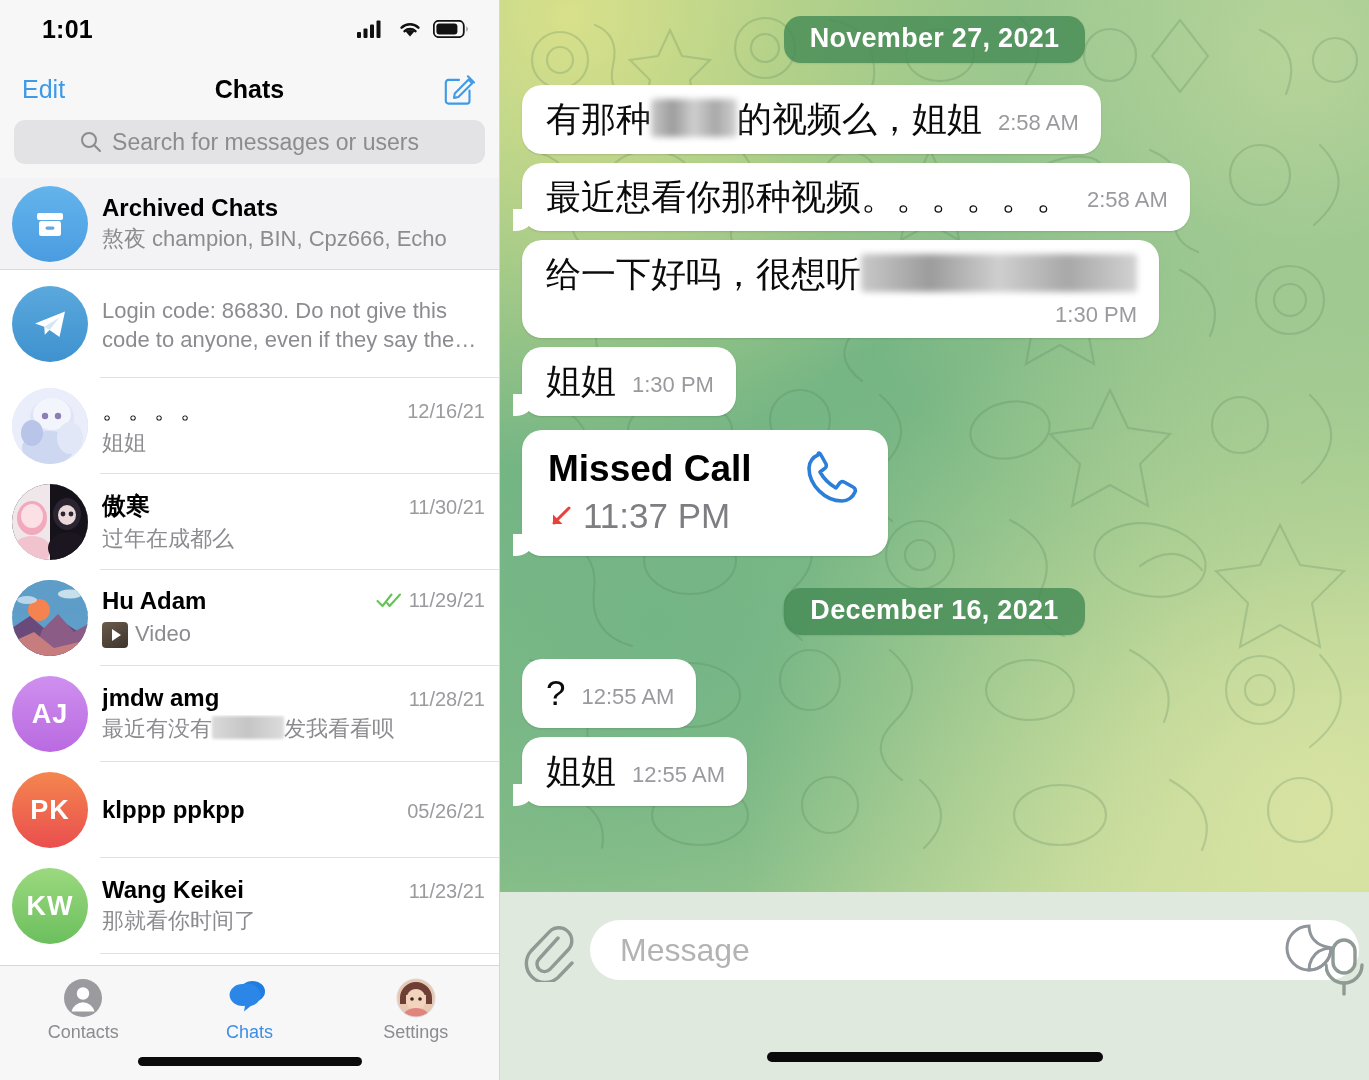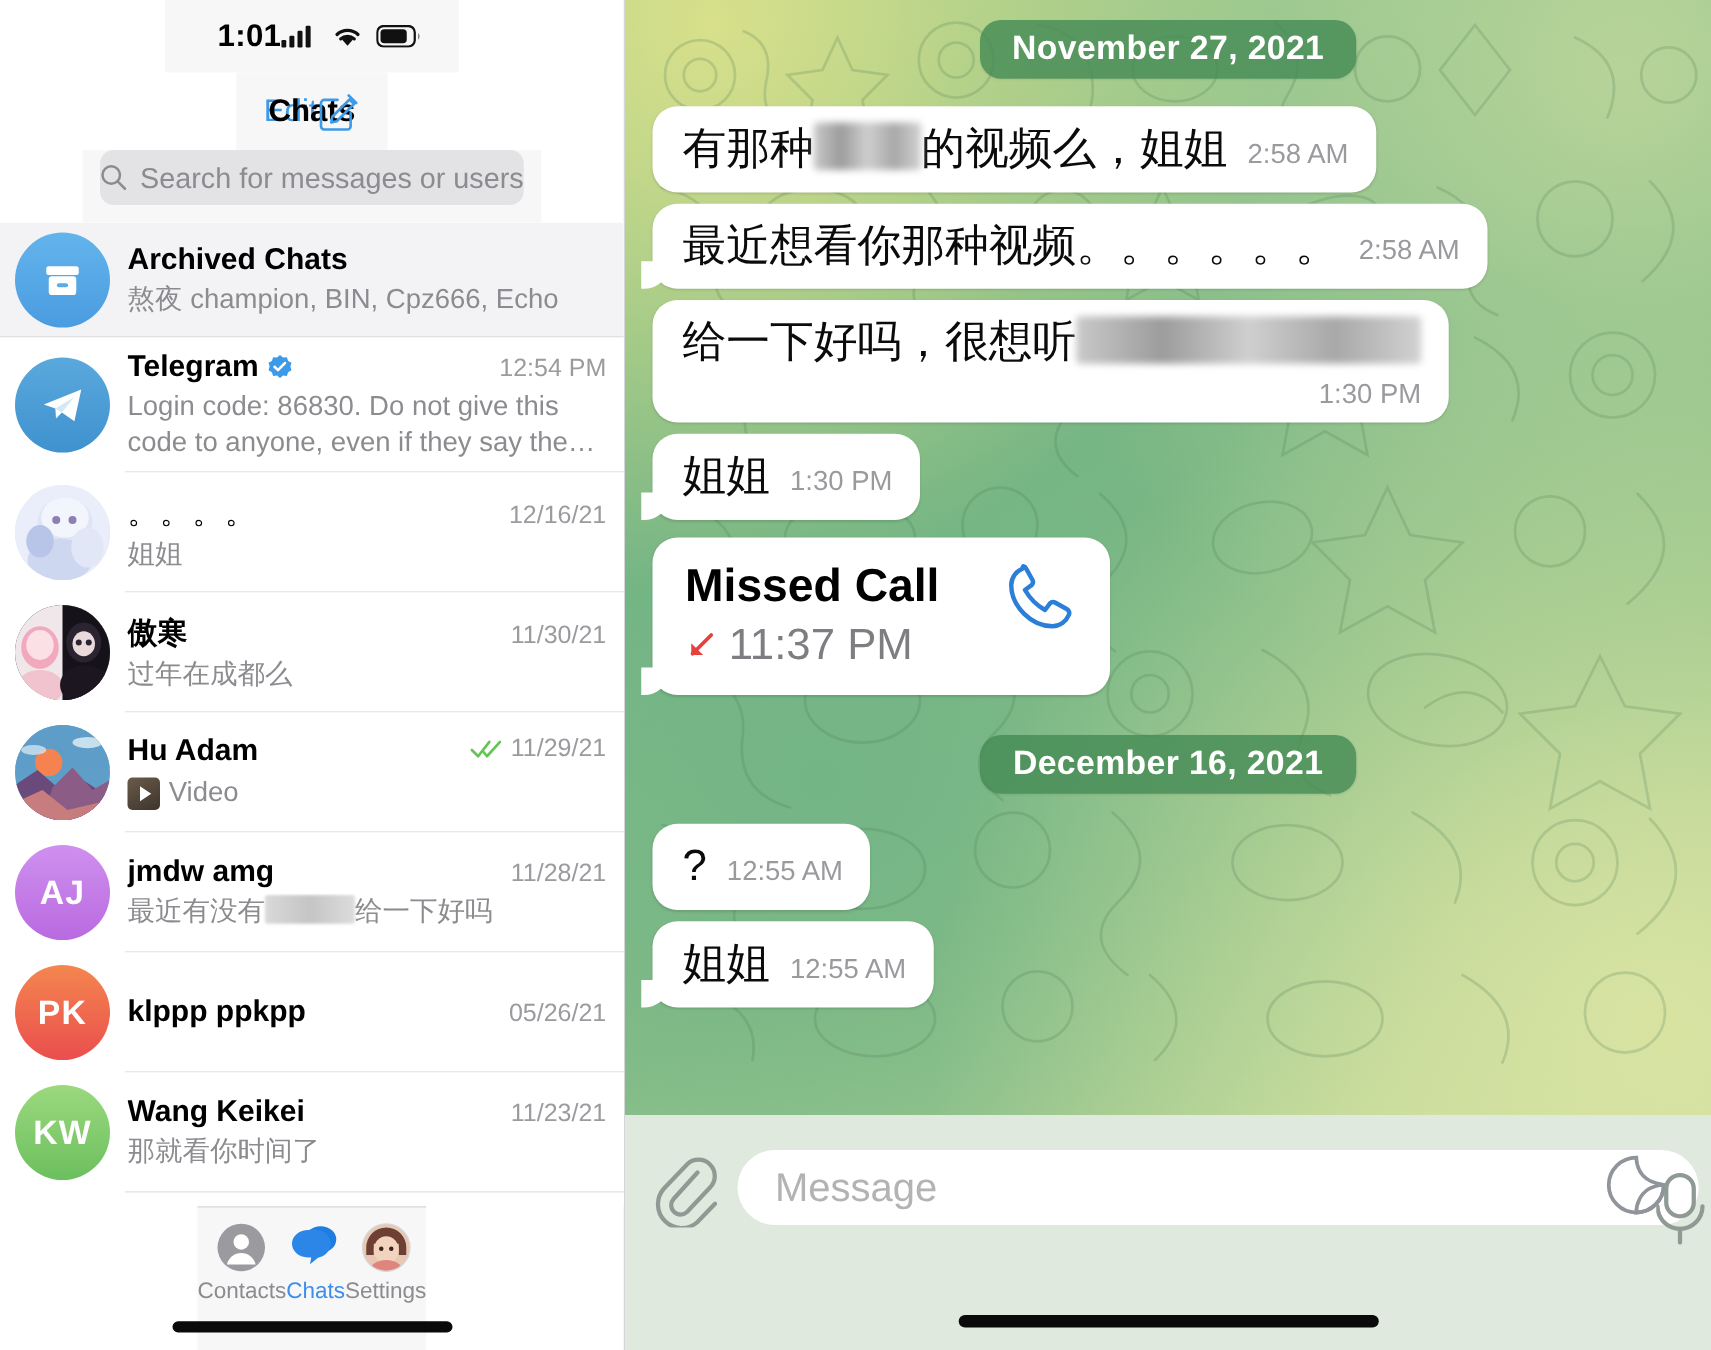--- a/index.html
+++ b/index.html
@@ -3,21 +3,21 @@
 <meta charset="utf-8">
 <style>
   * { margin:0; padding:0; box-sizing:border-box; }
   html,body { width:1369px; height:1080px; overflow:hidden; background:#fff; }
   body { font-family:"Liberation Sans", sans-serif; -webkit-font-smoothing:antialiased; }
 
   #root { position:relative; width:1369px; height:1080px; display:flex; }
 
   
   #left { width:500px; height:1080px; background:#ffffff; position:relative; display:flex; flex-direction:column;
-          border-right:1px solid #d4d6da;align-items:center; }
+          border-right:1px solid #d4d6da; }
 
   .statusbar { height:58px; flex:0 0 58px; display:flex; align-items:center; justify-content:space-between;
                padding:0 30px 0 42px; background:#f7f7f8; }
   .sb-time { font-size:25px; font-weight:bold; color:#000; letter-spacing:.2px; }
   .sb-right { display:flex; align-items:center; gap:10px; }
 
   .navbar { height:62px; flex:0 0 62px; background:#f7f7f8; display:flex; align-items:center;
             justify-content:space-between; padding:0 22px 0 22px; position:relative; }
   .nav-edit { color:#3d9ae8; font-size:25px; }
   .nav-title { position:absolute; left:0; right:0; text-align:center; font-size:25px; font-weight:bold; color:#000; }
@@ -189,30 +189,20 @@
       </div>
 
       <div class="row" style="height:108px;">
         <div class="avatar" style="background:linear-gradient(180deg,#5aa8dd,#3f92cf);">
           <svg width="46" height="46" viewBox="0 0 46 46">
             <path d="M8 22.5 L38 10.5 L32.5 36 L22.5 29 L17.8 33.8 L17.3 25.8 Z" fill="#fff"></path>
             <path d="M17.3 25.8 L32.5 16.5 L22.5 29 Z" fill="#d3e7f5"></path>
           </svg>
         </div>
         <div class="rowbody">
-          <div class="rowtop">
-            <div class="rowname">Telegram</div>
-            <svg width="22" height="22" viewBox="0 0 22 22" style="margin-left:6px;flex:0 0 22px;align-self:center;">
-              <path d="M11 1 L13.4 3 L16.5 2.7 L17.5 5.7 L20.2 7.2 L19.3 10.2 L20.2 13.2 L17.5 14.7 L16.5 17.7 L13.4 17.4 L11 19.4 L8.6 17.4 L5.5 17.7 L4.5 14.7 L1.8 13.2 L2.7 10.2 L1.8 7.2 L4.5 5.7 L5.5 2.7 L8.6 3 Z" fill="#3d9ae8"></path>
-              <path d="M6.6 10.4 L9.4 13.1 L15 7.4" stroke="#fff" stroke-width="2" fill="none" stroke-linecap="round" stroke-linejoin="round"></path>
-            </svg>
-            <div class="rowmeta">
-              <span class="rowdate">12:54 PM</span>
-            </div>
-          </div>
           <div class="rowmsg">Login code: 86830. Do not give this code to anyone, even if they say they are from Tel…</div>
         </div>
         <div class="sep"></div>
       </div>
 
       <div class="row">
         <div class="avatar" style="background:linear-gradient(150deg,#eef1fb,#cfd7ef 55%,#b9c3e4);">
           <svg width="76" height="76" viewBox="0 0 76 76">
             <rect width="76" height="76" fill="#eaeefb"></rect>
             <ellipse cx="40" cy="30" rx="22" ry="20" fill="#dfe4f6"></ellipse>
@@ -300,21 +290,21 @@
           <span class="ini">AJ</span>
         </div>
         <div class="rowbody">
           <div class="rowtop">
             <div class="rowname">jmdw amg</div>
             <div class="rowmeta">
               <span class="rowdate">11/28/21</span>
             </div>
           </div>
           <div class="rowmsg one">
-            <span>最近有没有</span><span class="redact" style="width:72px;"></span><span>给一下好吗</span>
+            <span>最近有没有</span><span class="redact" style="width:72px;"></span><span>发我看看呗</span>
           </div>
         </div>
         <div class="sep"></div>
       </div>
 
       <div class="row">
         <div class="avatar" style="background:linear-gradient(180deg,#f4864f,#ea4e4e);">
           <span class="ini">PK</span>
         </div>
         <div class="rowbody">

